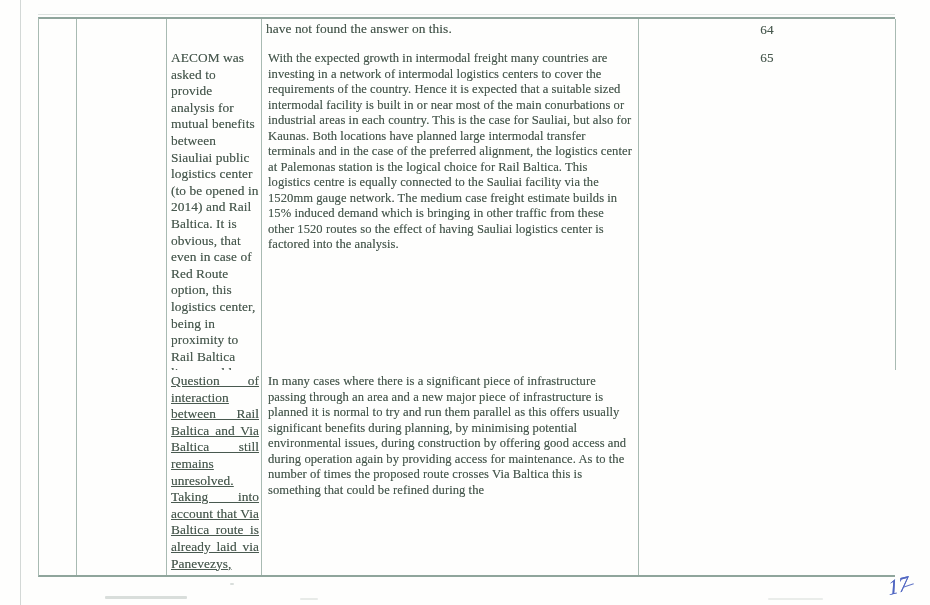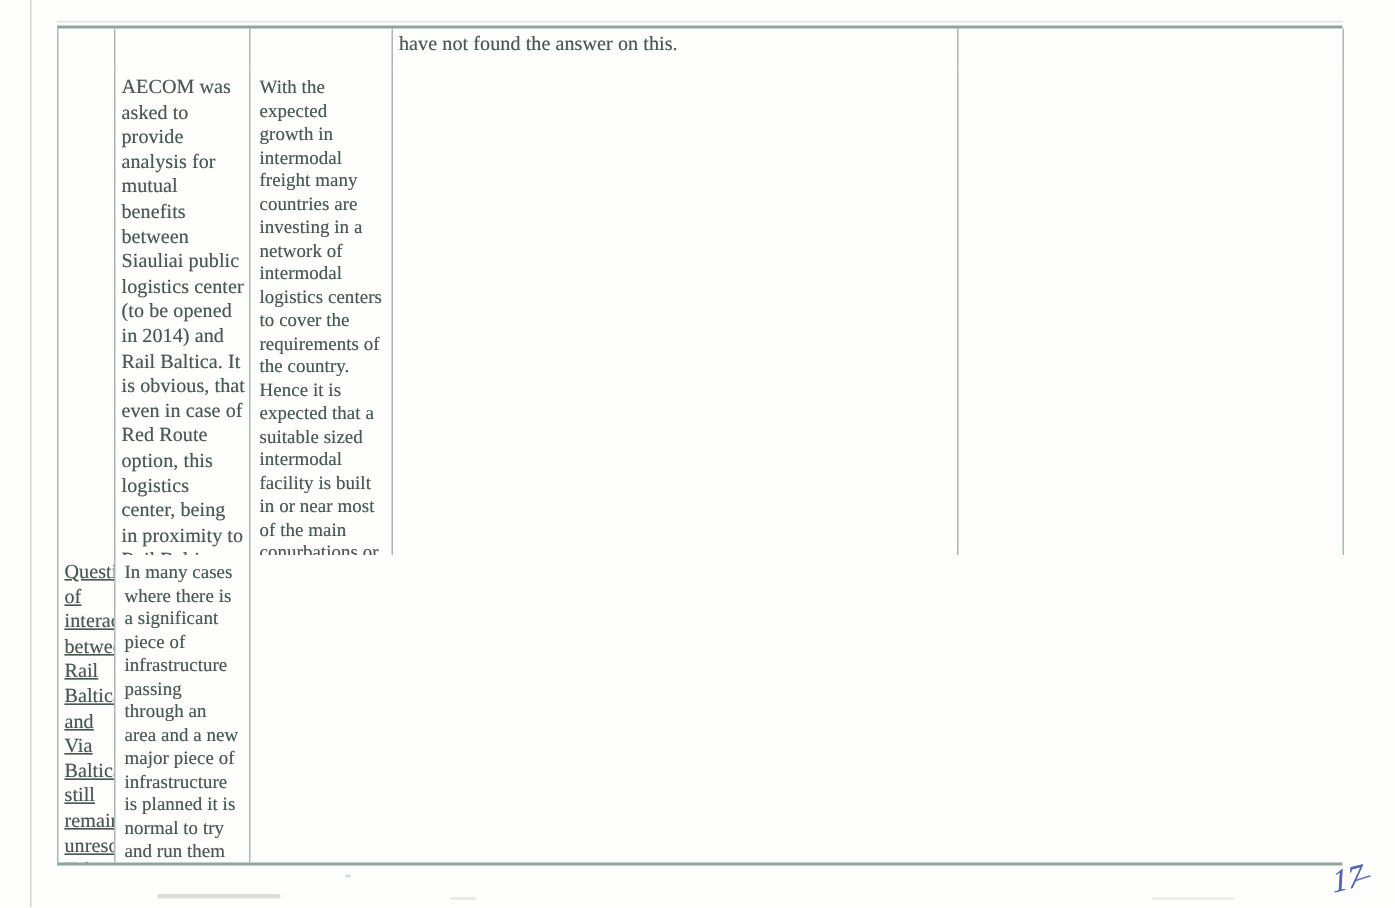--- a/index.html
+++ b/index.html
@@ -103,25 +103,27 @@
   <div class="edge-line"></div>
   <div class="top-ghost"></div>
 
   <div class="tbl">
 
     <div class="cell c-num r0"></div>
     <div class="cell"></div>
     <div class="cell"></div>
     <div class="cell c-comment r0">have not found the answer on this.</div>
 
+    <div class="cell c-num">64</div>
     <div class="cell"></div>
     <div class="cell"></div>
     <div class="cell c-comment">AECOM was asked to provide analysis for mutual benefits between Siauliai public logistics center (to be opened in 2014) and Rail Baltica. It is obvious, that even in case of Red Route option, this logistics center, being in proximity to Rail Baltica line, would have positive impact for freight operations.  Comments on Šiauliai logistics center were provided during 14 Dec. 2010, Interim Report presentation.</div>
     <div class="cell c-resp">With the expected growth in intermodal freight many countries are investing in a network of intermodal logistics centers to cover the requirements of the country. Hence it is expected that a suitable sized intermodal facility is built in or near most of the main conurbations or industrial areas in each country. This is the case for Sauliai, but also for Kaunas. Both locations have planned large intermodal transfer terminals and in the case of the preferred alignment, the logistics center at Palemonas station is the logical choice for Rail Baltica. This logistics centre is equally connected to the Sauliai facility via the 1520mm gauge network. The medium case freight estimate builds in 15% induced demand which is bringing in other traffic from these other 1520 routes so the effect of having Sauliai logistics center is factored into the analysis.</div>
 
+    <div class="cell c-num">65</div>
     <div class="cell"></div>
     <div class="cell"></div>
     <div class="cell c-comment justify">Question of interaction between Rail Baltica and Via Baltica still remains unresolved. Taking into account that Via Baltica route is already laid via Panevezys, while technical requirements to highways and railways are different, these two routes and safeguard zones thereof can not be paralleled because it would entail the irrational use of the limited state-owned property –territory of the state. Furthermore, Via Baltica and Rail Baltica routes are several times intersected next to Panevezys at the rather short section (2 times next to Panevėžys and once more – to the south of Panevėžys). In case the new ‘Via Panevezys’ route is developed we will have two routes and the issue of how the passengers’ and freight railway traffic flows will be divided. In any case – splitting</div>
     <div class="cell c-resp">In many cases where there is a significant piece of infrastructure passing through an area and a new major piece of infrastructure is planned it is normal to try and run them parallel as this offers usually significant benefits during planning, by minimising potential environmental issues, during construction by offering good access and during operation again by providing access for maintenance. As to the number of times the proposed route crosses Via Baltica this is something that could be refined during the</div>
   </div>
 
   <div class="handwritten">17</div>
   <div class="crossbar"></div>
 
   <div class="smudge" style="left:105px; top:596px; width:82px; height:3px;"></div>

